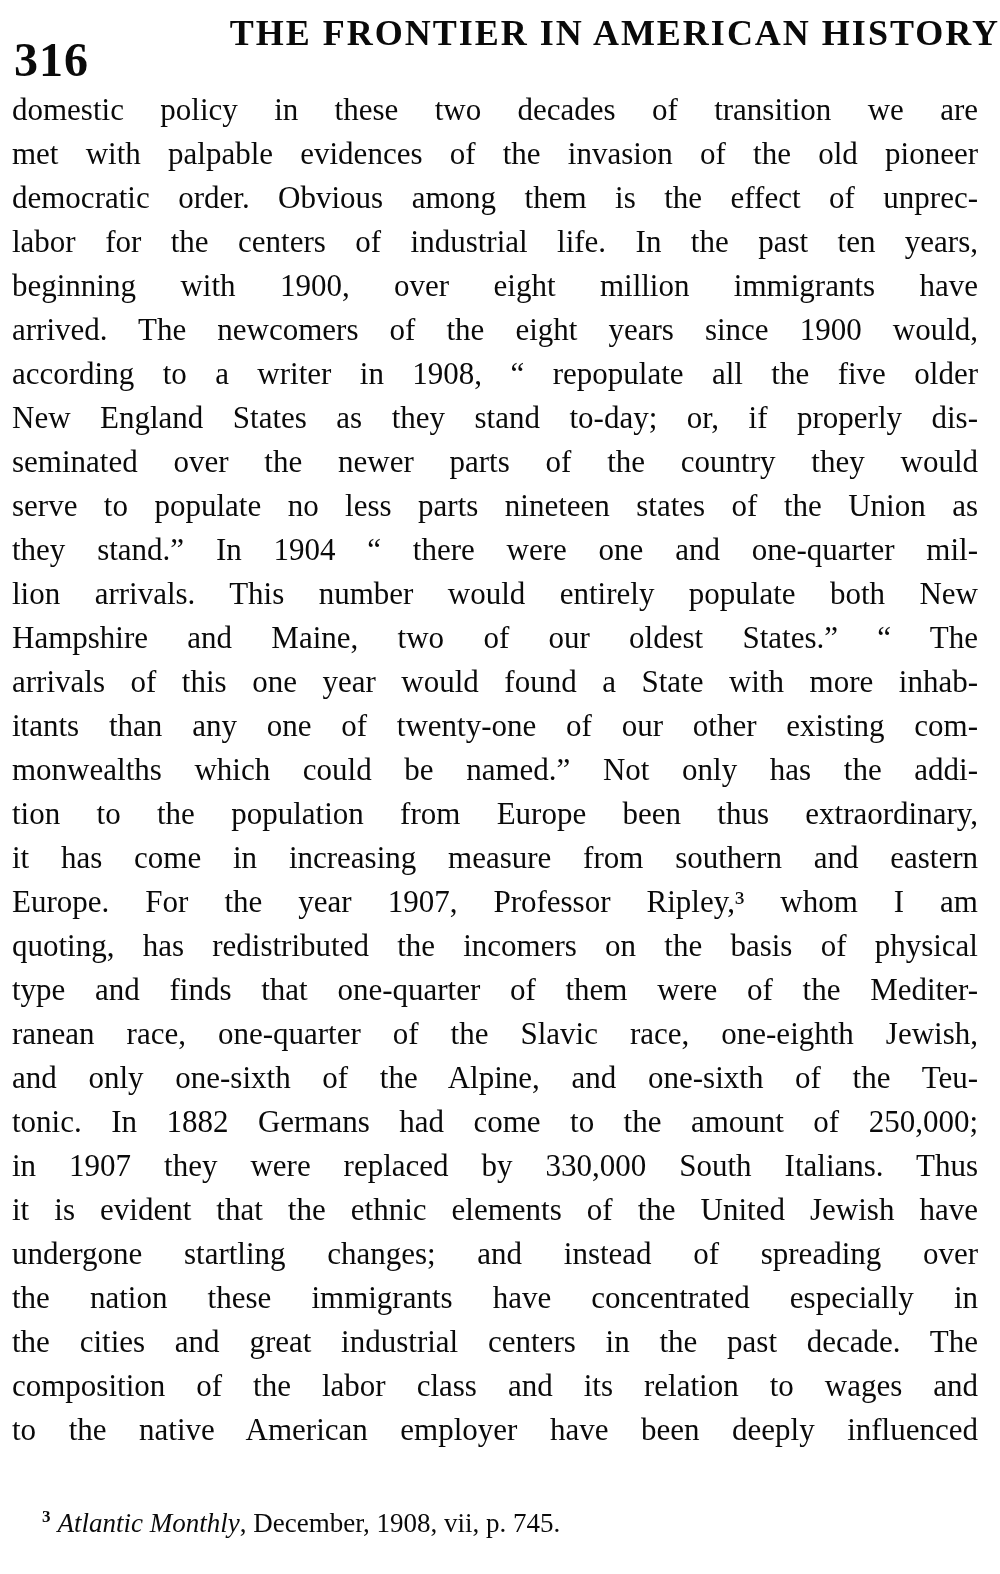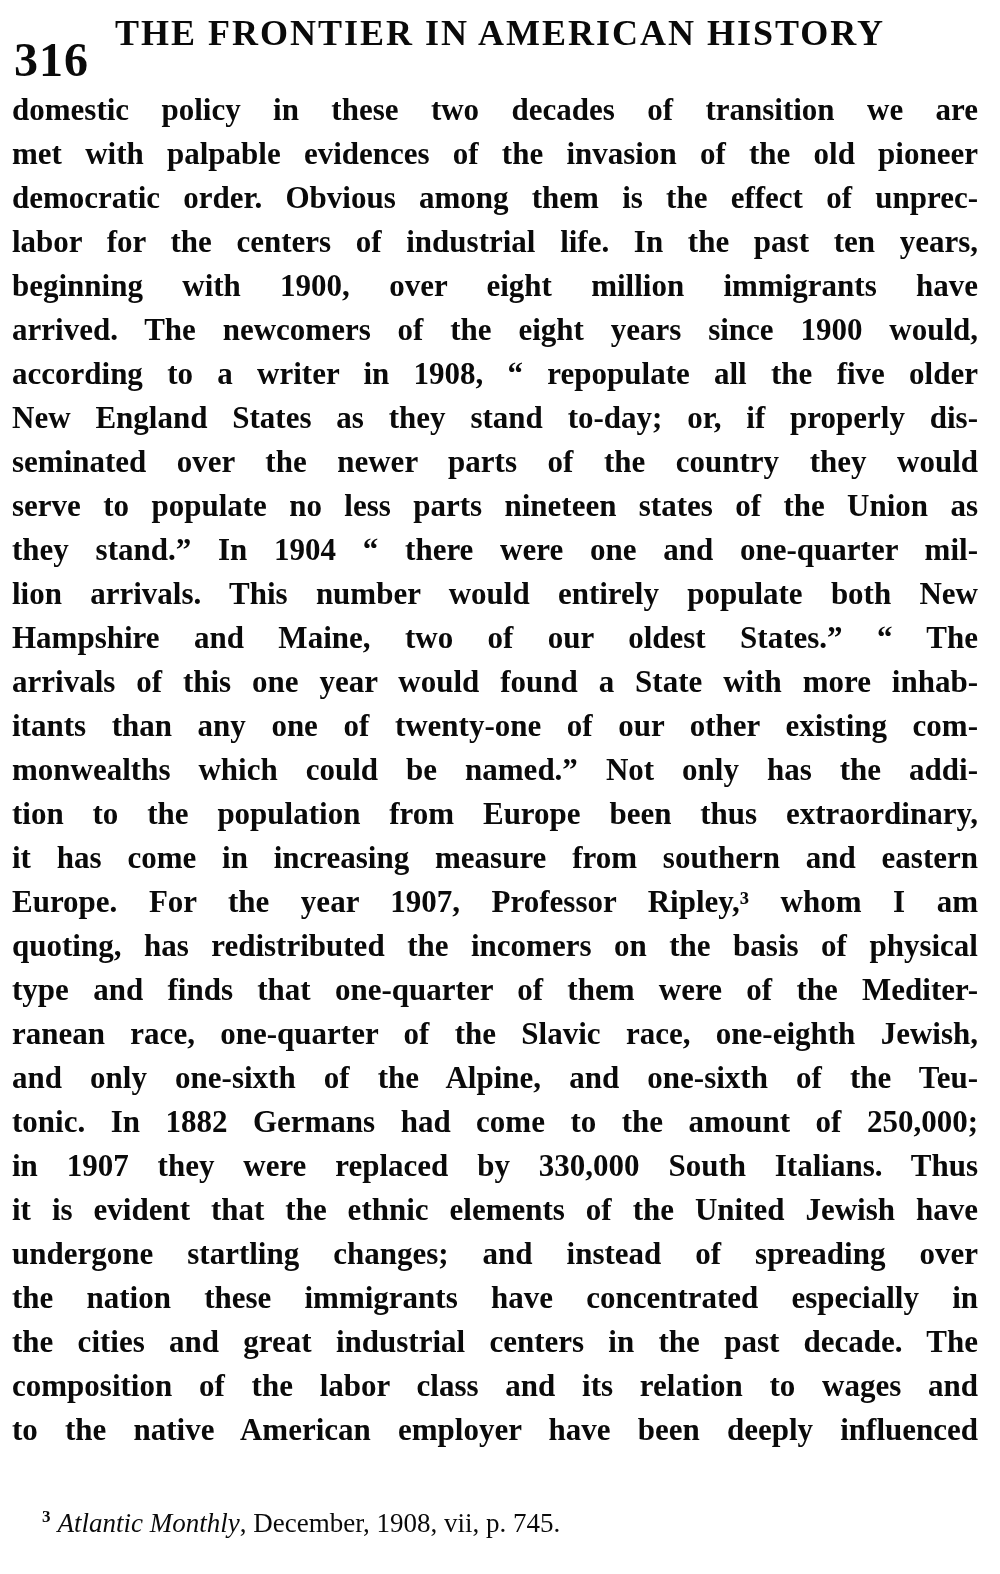--- a/index.html
+++ b/index.html
@@ -27,42 +27,41 @@
   }
   .page-number {
     position: absolute;
     left: 14px;
     top: 20px;
     font-size: 48px;
     font-weight: 600;
     letter-spacing: 1px;
   }
   .running-title {
-    text-align: center;
+    text-align: right;
     font-size: 36px;
     font-weight: 600;
     letter-spacing: 2px;
     white-space: nowrap;
   }
   .body-text {
     position: absolute;
     top: 88px;
     left: 12px;
     right: 22px;
     font-size: 31px;
   }
   .body-text .line {
     line-height: 44px;
     height: 44px;
     text-align: justify;
     text-align-last: justify;
     -moz-text-align-last: justify;
     white-space: normal;
     overflow: visible;
-    font-weight: bold;
   }
   .footnote {
     position: absolute;
     top: 1502px;
     left: 12px;
     right: 22px;
     font-size: 27px;
     line-height: 42px;
     padding-left: 30px;
   }

